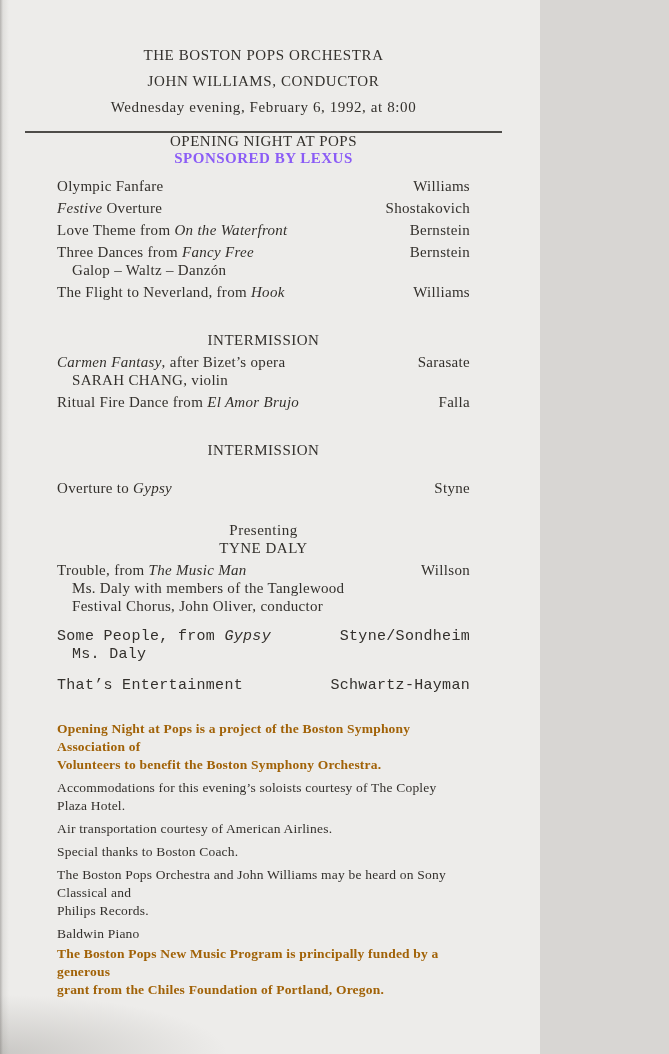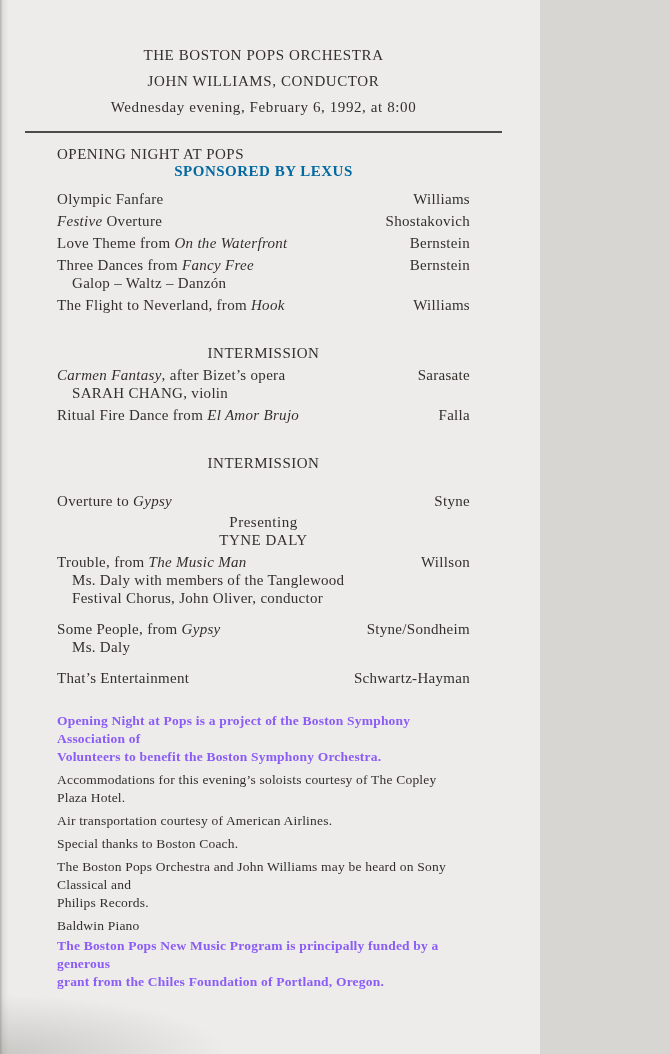--- a/index.html
+++ b/index.html
@@ -23,40 +23,40 @@
     background:radial-gradient(ellipse at 0% 100%,rgba(120,117,112,0.30),rgba(120,117,112,0) 70%);
     pointer-events:none;
   }
   .content{padding:46px 70px 0 57px;}
 
   .hdr{text-align:center;}
   .h-line{font-size:15px;line-height:19px;letter-spacing:0.6px;margin-bottom:7px;white-space:nowrap;}
 
   .rule{border:none;height:2px;background:#4e4c49;margin:14px -32px 0 -32px;}
 
-  .p-title{margin-top:13px;font-size:15px;line-height:17px;letter-spacing:0.5px;}
-  .p-subtitle{text-align:center;font-size:15px;line-height:17px;letter-spacing:0.5px;font-weight:bold;color:#0369a1;}
+  .p-title{text-align:center;font-size:15px;line-height:17px;letter-spacing:0.5px;}
+  .p-subtitle{text-align:center;font-size:15px;line-height:17px;letter-spacing:0.5px;font-weight:bold;color:#8b5cf6;}
 
   .rows{margin-top:10px;font-size:15px;}
   .row{display:flex;justify-content:space-between;align-items:flex-start;gap:20px;margin-top:4px;}
   .work,.composer,.sub{line-height:18px;letter-spacing:0.3px;}
   .composer{white-space:nowrap;text-align:right;}
   .it{font-style:italic;}
   .sub{margin-left:15px;}
   .centerline{text-align:center;line-height:18px;letter-spacing:0.5px;font-size:15px;}
   .mt-22{margin-top:30px;}
   .mt-19{margin-top:19px;}
   .mt-20{margin-top:20px;}
-  .mt-9{margin-top:3px;}
+  .mt-9{margin-top:24px;}
   .mt-4{margin-top:4px;}
-  .mt-13{margin-top:13px;}
+  .mt-13{margin-top:13px;font-family:Liberation Mono, monospace;}
 
   .notes{margin-top:25px;font-size:13.5px;}
   .note{margin:5px 0 0 0;line-height:18px;letter-spacing:0.2px;white-space:pre-line;}
-  .note.bold{font-weight:bold;color:#8b5cf6;}
+  .note.bold{font-weight:bold;color:#a16207;}
   .note.mt-2{margin-top:2px;}
 </style>
 </head>
 <body>
 
 <div class="page">
   <div class="content">
 
     <div class="hdr">
       <div class="h-line">THE BOSTON POPS ORCHESTRA</div>

